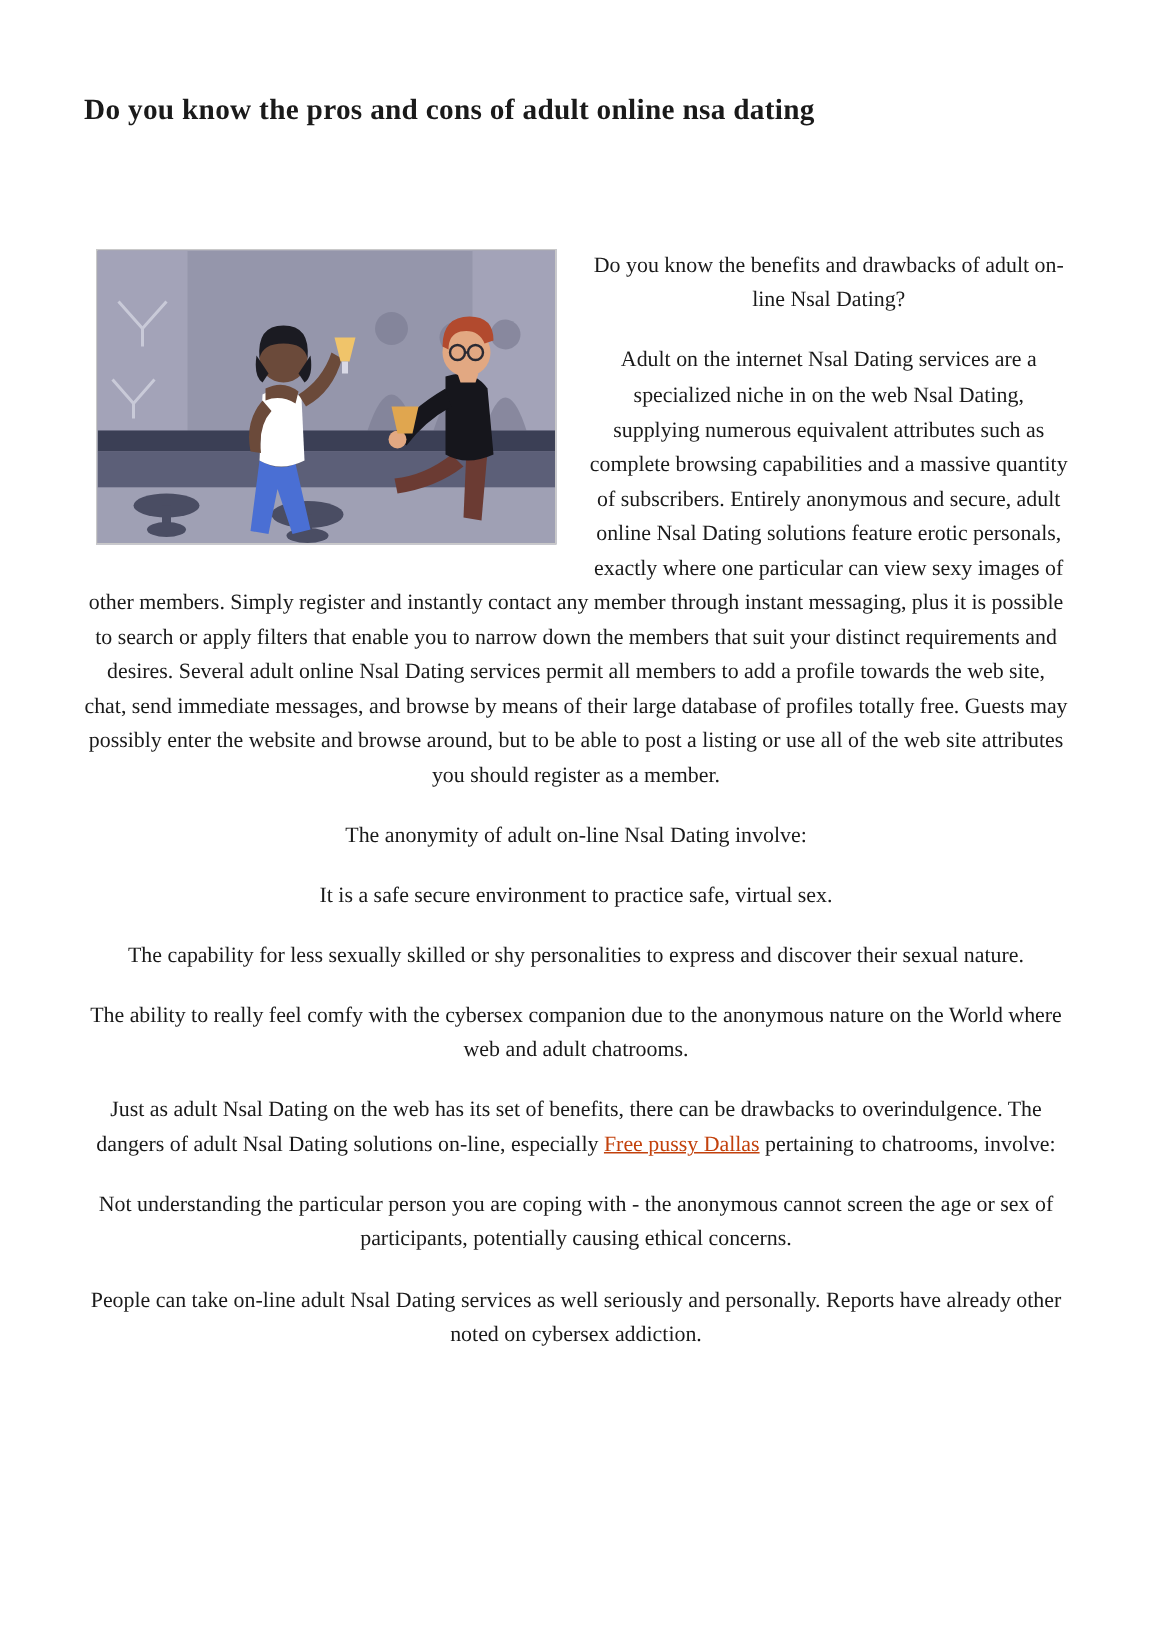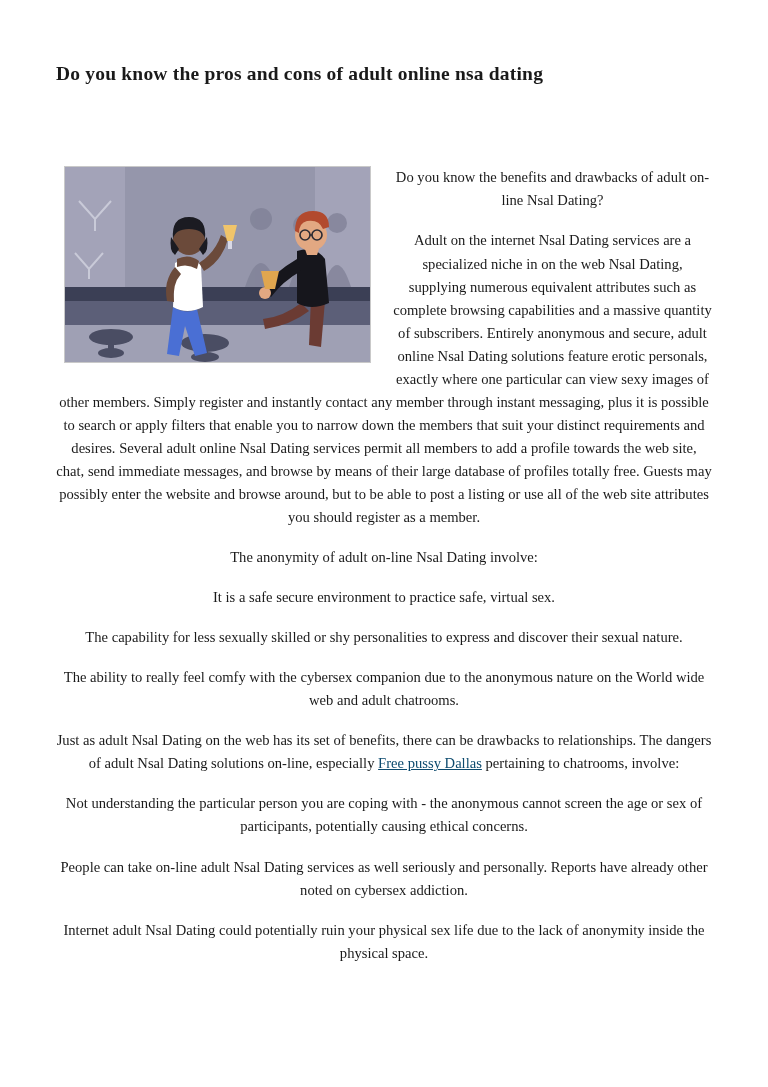--- a/index.html
+++ b/index.html
@@ -46,21 +46,21 @@
   .figure svg { display: block; width: 100%; height: 100%; }
 
   p.para {
     font-size: 14.6px;
     line-height: 1.58;
     margin: 0 0 17px 0;
     text-align: center;
   }
   .intro-wrap p.para:first-child { margin-top: 2px; }
   a.inline-link {
-    color: #0c4a6e;
+    color: #c2410c;
   }
   .clearfix::after {
     content: "";
     display: block;
     clear: both;
   }
 </style>
 </head>
 <body>
 
@@ -156,22 +156,21 @@
     <div class="intro-wrap">
       <p class="para">Do you know the benefits and drawbacks of adult on-line Nsal Dating?</p>
       <p class="para">Adult on the internet Nsal Dating services are a specialized niche in on the web Nsal Dating, supplying numerous equivalent attributes such as complete browsing capabilities and a massive quantity of subscribers. Entirely anonymous and secure, adult online Nsal Dating solutions feature erotic personals, exactly where one particular can view sexy images of other members. Simply register and instantly contact any member through instant messaging, plus it is possible to search or apply filters that enable you to narrow down the members that suit your distinct requirements and desires. Several adult online Nsal Dating services permit all members to add a profile towards the web site, chat, send immediate messages, and browse by means of their large database of profiles totally free. Guests may possibly enter the website and browse around, but to be able to post a listing or use all of the web site attributes you should register as a member.</p>
     </div>
 
     <div class="clearfix"></div>
 
     <p class="para">The anonymity of adult on-line Nsal Dating involve:</p>
     <p class="para">It is a safe secure environment to practice safe, virtual sex.</p>
     <p class="para">The capability for less sexually skilled or shy personalities to express and discover their sexual nature.</p>
-    <p class="para">The ability to really feel comfy with the cybersex companion due to the anonymous nature on the World wide web and adult chatrooms.</p>
+    <p class="para">The ability to really feel comfy with the cybersex companion due to the anonymous nature on the World where web and adult chatrooms.</p>
 
-    <p class="para"><span>Just as adult Nsal Dating on the web has its set of benefits, there can be drawbacks to relationships. The dangers of adult Nsal Dating solutions on-line, especially </span><a class="inline-link" href="#">Free pussy Dallas</a><span> pertaining to chatrooms, involve:</span></p>
+    <p class="para"><span>Just as adult Nsal Dating on the web has its set of benefits, there can be drawbacks to overindulgence. The dangers of adult Nsal Dating solutions on-line, especially </span><a class="inline-link" href="#">Free pussy Dallas</a><span> pertaining to chatrooms, involve:</span></p>
 
     <p class="para">Not understanding the particular person you are coping with - the anonymous cannot screen the age or sex of participants, potentially causing ethical concerns.</p>
     <p class="para">People can take on-line adult Nsal Dating services as well seriously and personally. Reports have already other noted on cybersex addiction.</p>
-    <p class="para">Internet adult Nsal Dating could potentially ruin your physical sex life due to the lack of anonymity inside the physical space.</p>
 
   </div>
 </div>
 
 </body></html>

